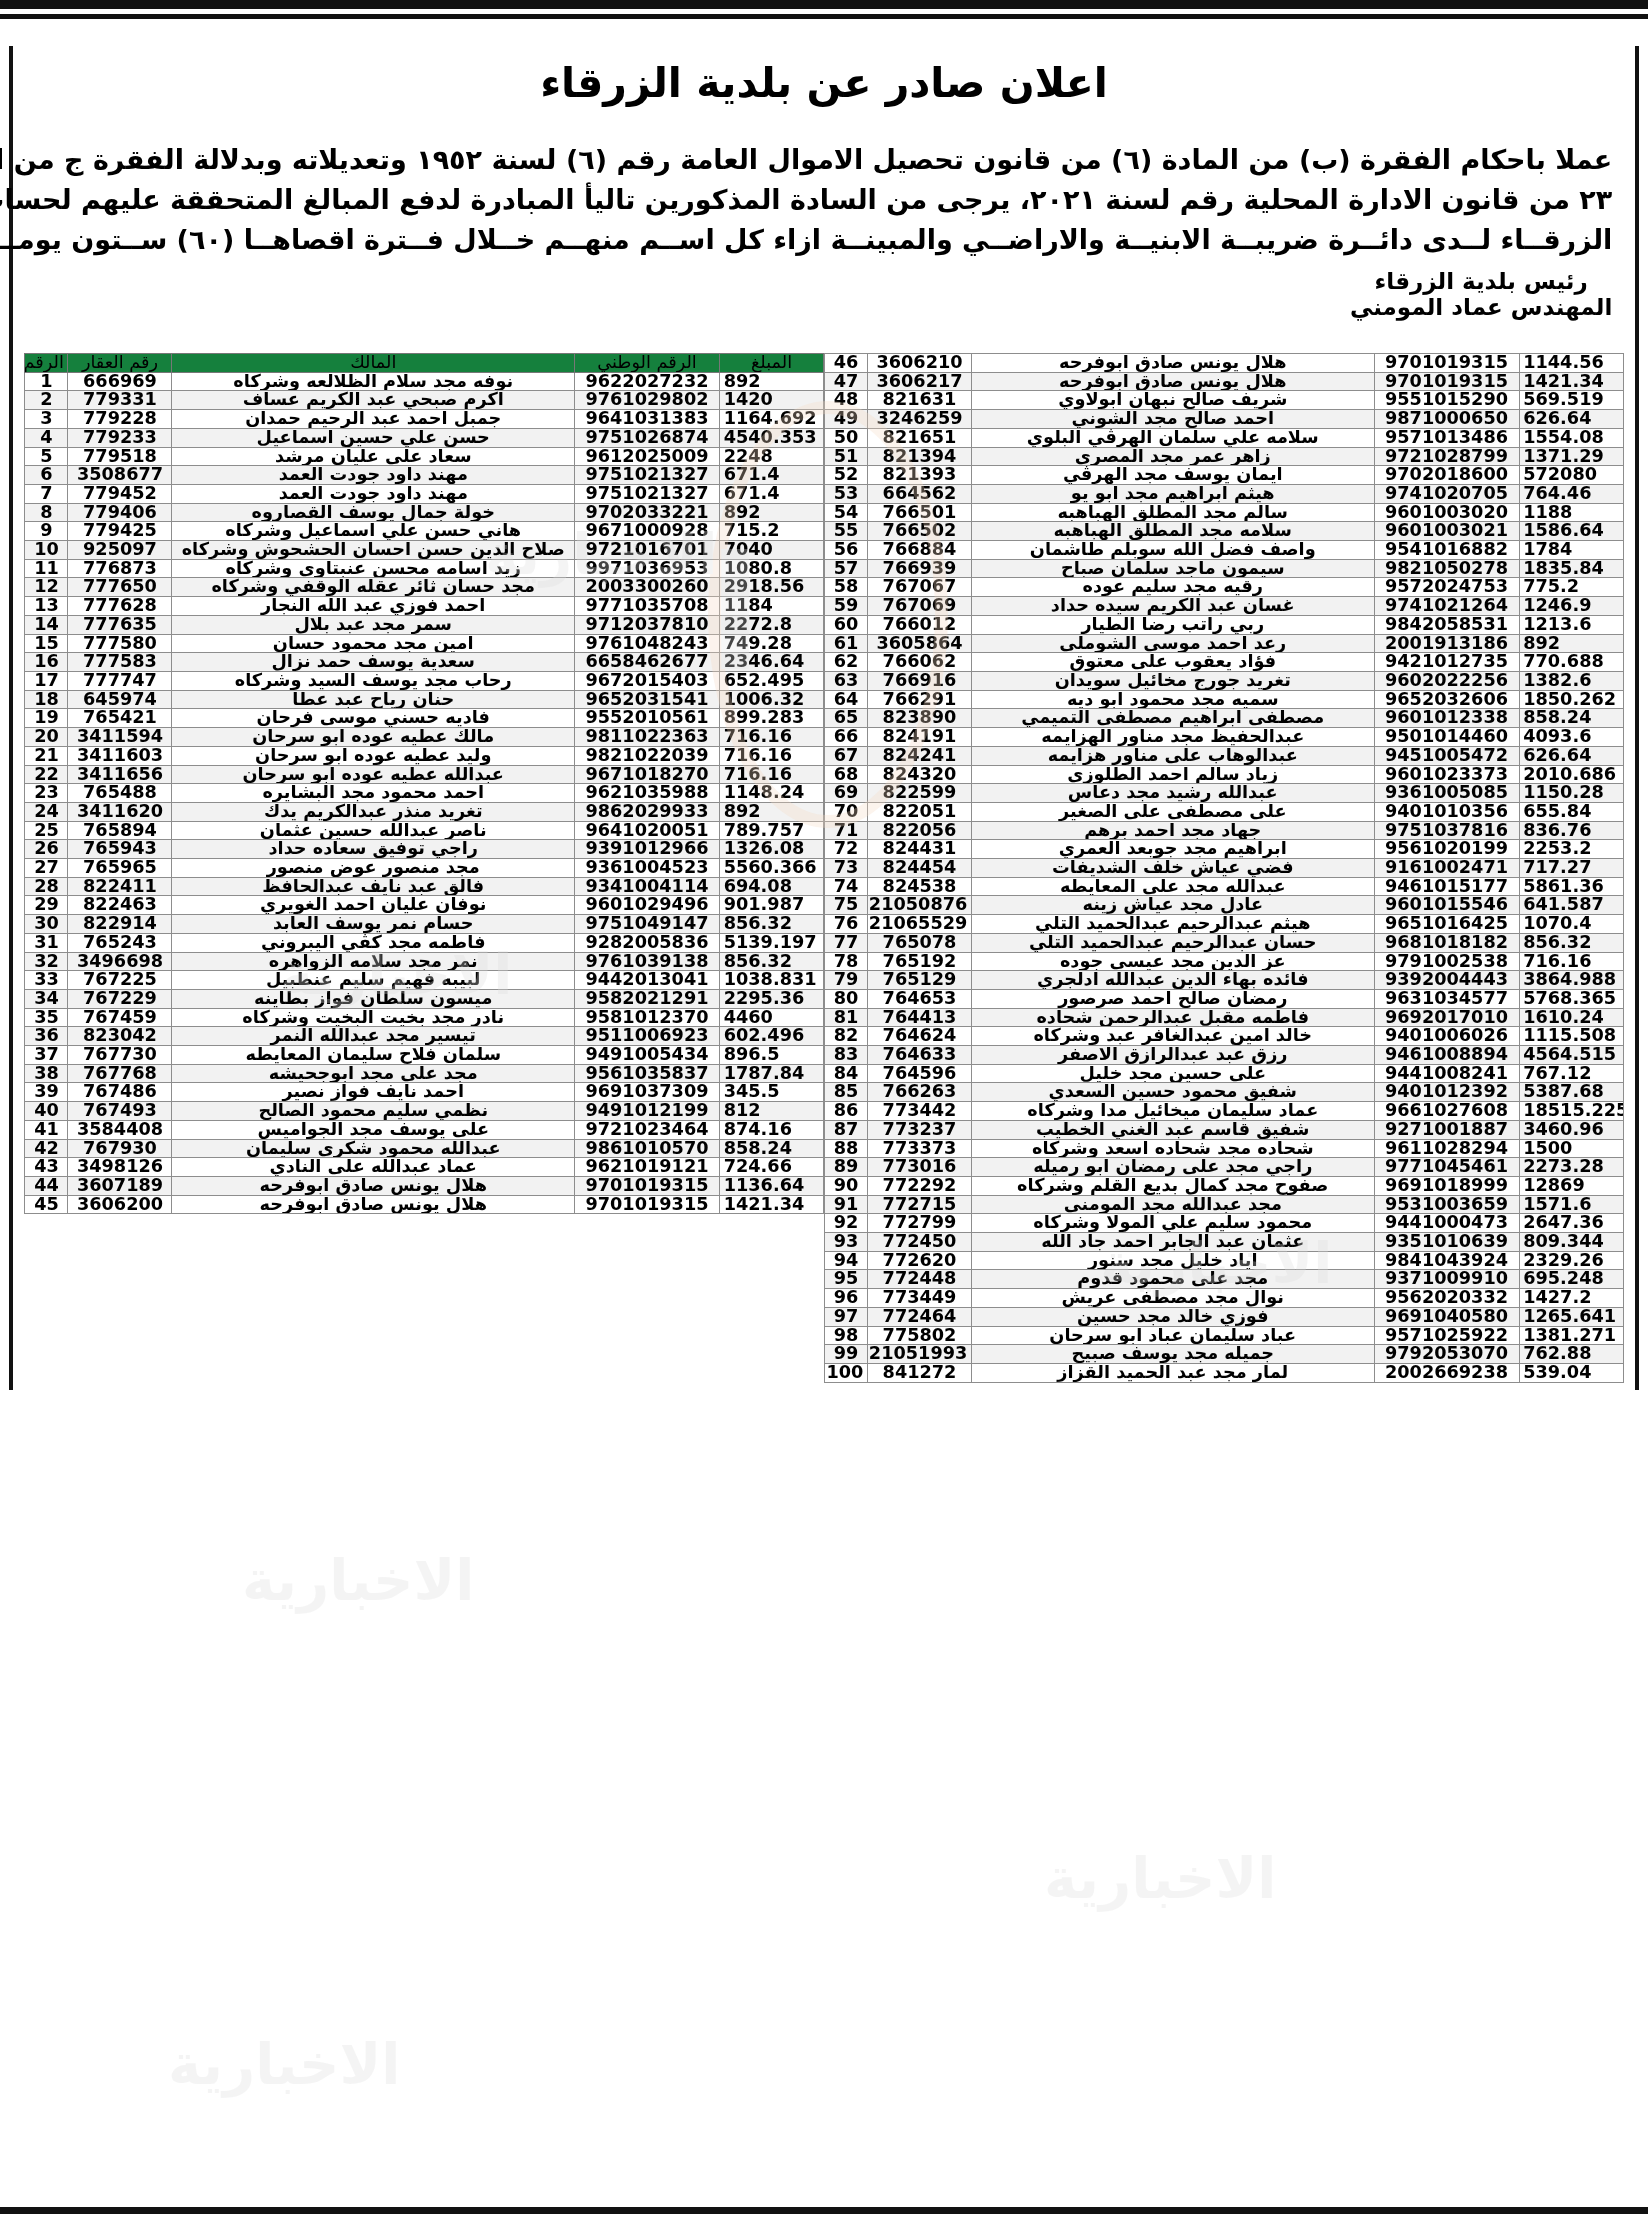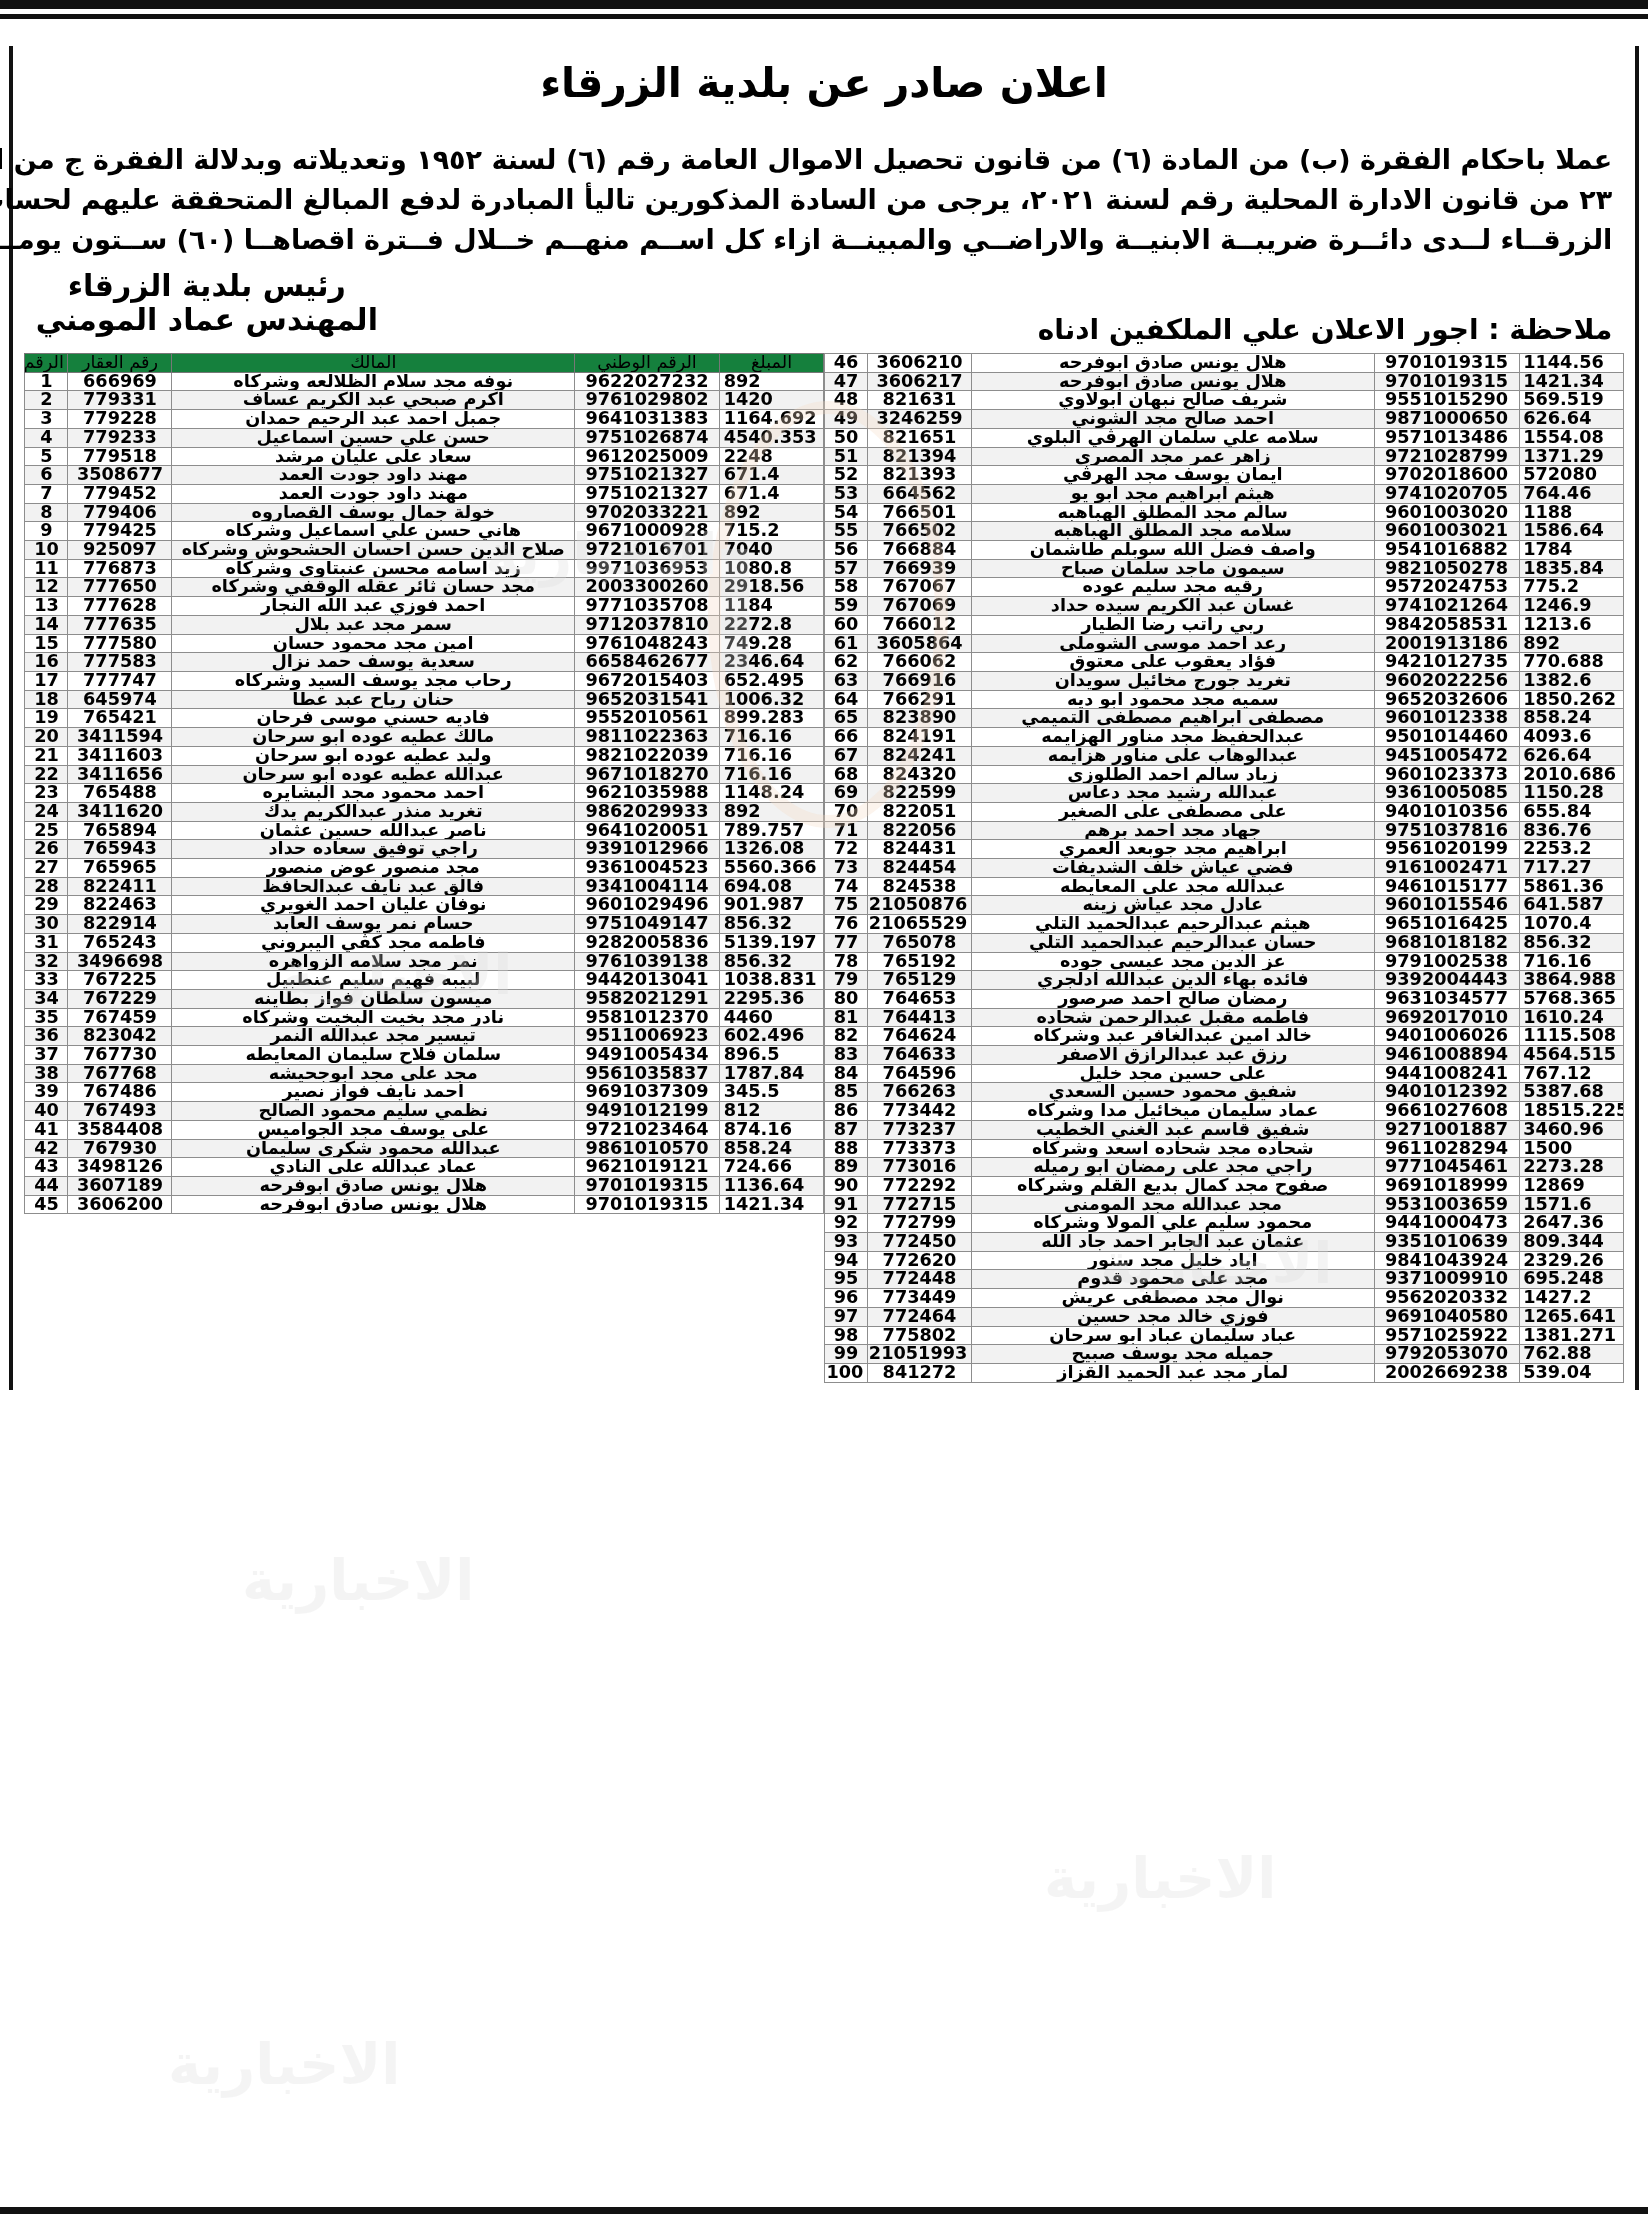--- a/index.html
+++ b/index.html
@@ -56,21 +56,21 @@
   
   .sig-row{
     display:flex;
     justify-content:space-between;
     align-items:flex-start;
     padding:5.6px 22.4px 3.7px 22.4px;
     min-height:80px;
   }
   .sig-block{
     text-align:center;
-    font-size:30px;
+    font-size:23px;
     font-weight:bold;
     line-height:1.12;
     font-family:"DejaVu Sans","Liberation Sans",sans-serif;
     direction:rtl;
   }
   .note-block{
     font-size:28px;
     font-weight:bold;
     font-family:"DejaVu Sans","Liberation Sans",sans-serif;
     align-self:flex-end;
@@ -169,21 +169,20 @@
 
     <h1 class="ann-title">اعلان صادر عن بلدية الزرقاء</h1>
 
     <div class="ann-body">
       <div class="ann-line">عملا باحكام الفقرة (ب) من المادة (٦) من قانون تحصيل الاموال العامة رقم (٦) لسنة ١٩٥٢ وتعديلاته وبدلالة الفقرة ج من المادة</div>
       <div class="ann-line">٢٣ من قانون الادارة المحلية رقم لسنة ٢٠٢١، يرجى من السادة المذكورين تاليأ المبادرة لدفع المبالغ المتحققة عليهم لحساب بلدية</div>
       <div class="ann-line">الزرقــاء لــدى دائــرة ضريبــة الابنيــة والاراضــي والمبينــة ازاء كل اســم منهــم خــلال فــترة اقصاهــا (٦٠) ســتون يومــا مــن</div>
     </div>
 
     <div class="sig-row">
-      <div class="note-block">ملاحظة : اجور الاعلان علي الملكفين ادناه</div>
       <div class="sig-block">
         <div>رئيس بلدية الزرقاء</div>
         <div>المهندس عماد المومني</div>
       </div>
     </div>
 
     <div class="tables">
 
       <div class="tbl-wrap">
         <table class="reg">

